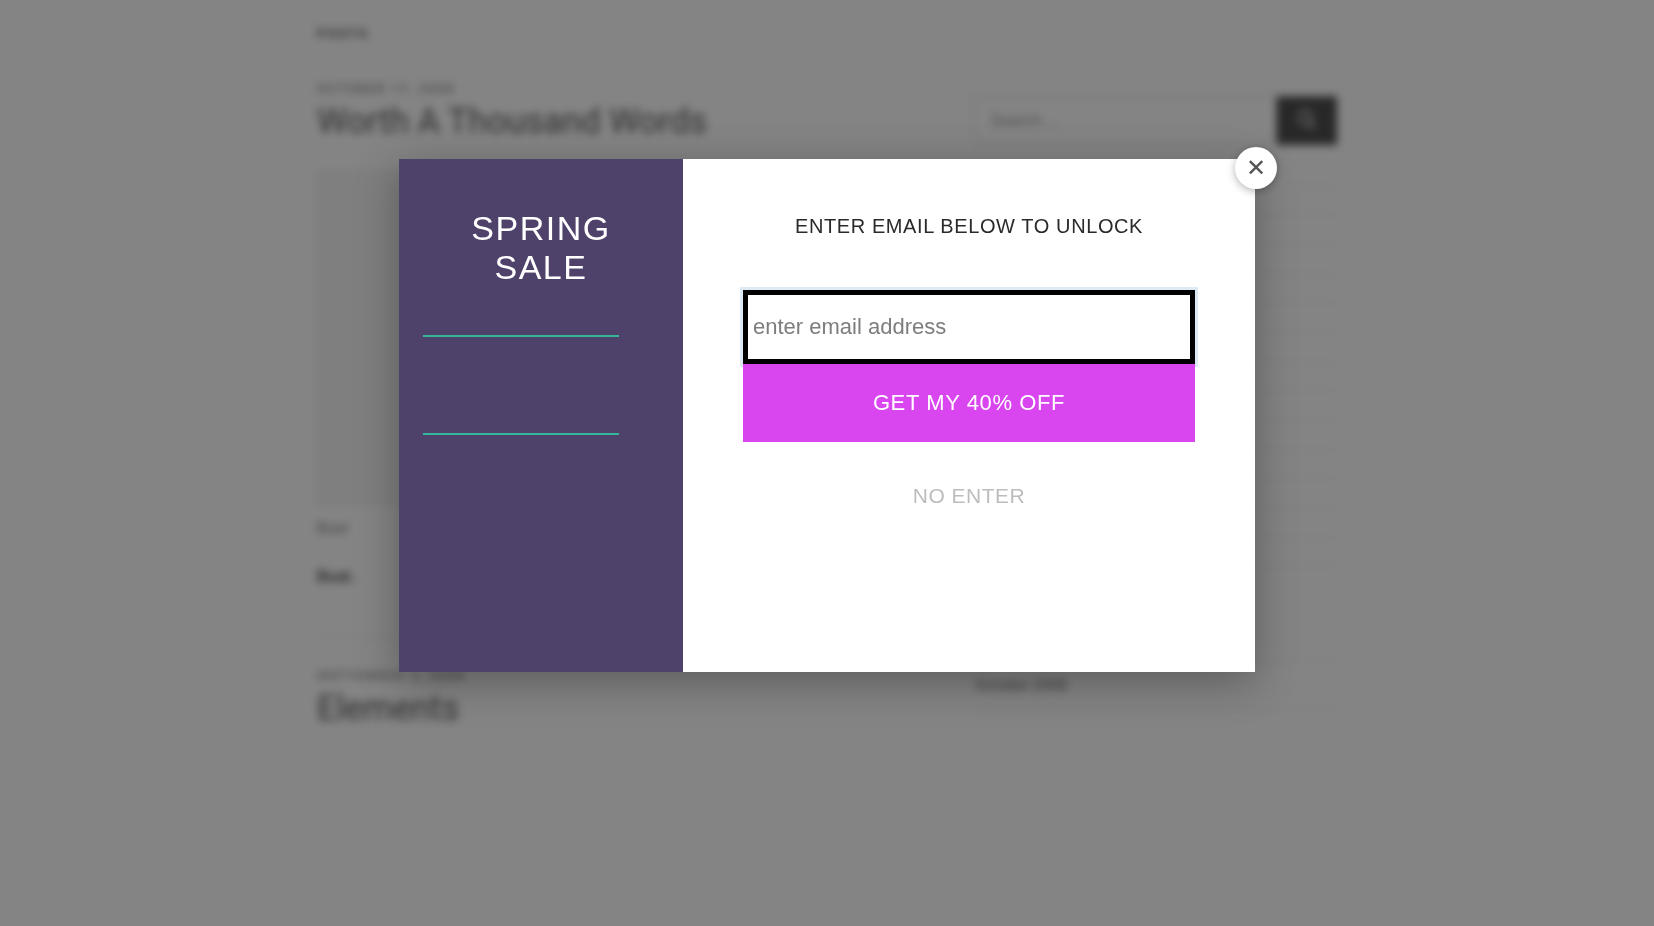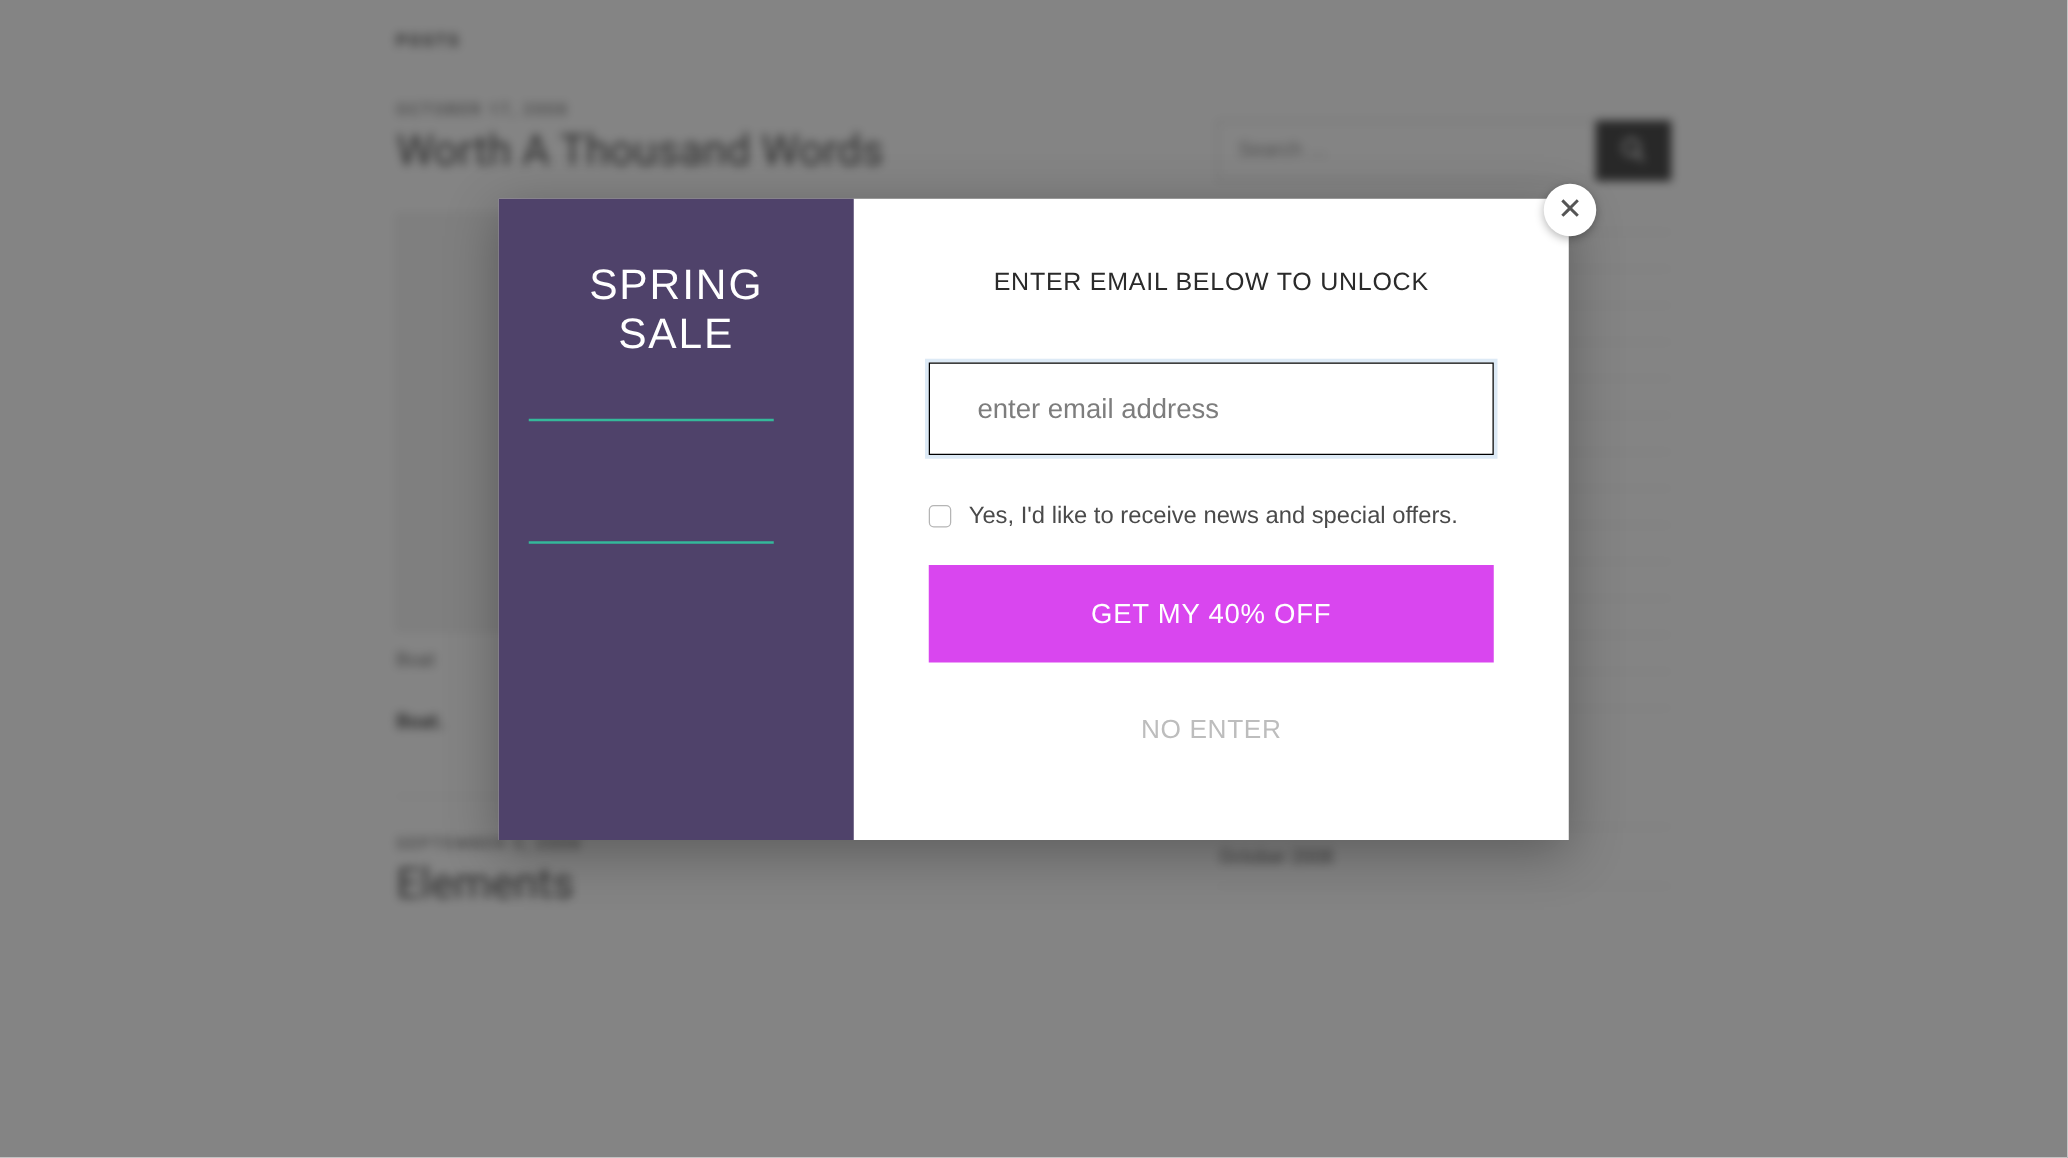--- a/index.html
+++ b/index.html
@@ -177,26 +177,26 @@
     font-size: 20px;
     font-weight: 400;
     letter-spacing: 0.6px;
     color: #2a2a2a;
     text-align: center;
     margin-bottom: 52px;
   }
   .email-input {
     width: 452px;
     height: 74px;
-    border: 1px solid #000000;
+    border: 5px solid #000000;
     box-shadow: 0 0 0 3px rgba(120,170,220,0.25);
     font-size: 22px;
     font-weight: 300;
     color: #333;
-    padding: 0 38px;
+    padding: 0 5px;
     outline: none;
     background: #fff;
   }
   .email-input::placeholder { color: #7d7d7d; }
 
   .opt-row {
     width: 452px;
     display: flex;
     align-items: center;
     gap: 14px;
@@ -319,24 +319,20 @@
     <div class="sale-title">SPRING SALE</div>
     <hr class="sale-rule">
     <hr class="sale-rule bottom">
   </div>
 
   <div class="modal-right">
     <div class="form-heading">ENTER EMAIL BELOW TO UNLOCK</div>
 
     <input class="email-input" type="email" placeholder="enter email address" style="">
 
-    <div class="opt-row">
-      <input type="checkbox" class="opt-check" style="">
-      <label class="opt-label">Yes, I'd like to receive news and special offers.</label>
-    </div>
 
     <button class="cta-btn">GET MY 40% OFF</button>
 
     <button class="no-thanks">NO ENTER</button>
   </div>
 
   <button class="close-btn">
     <span>✕</span>
   </button>
 </div>

